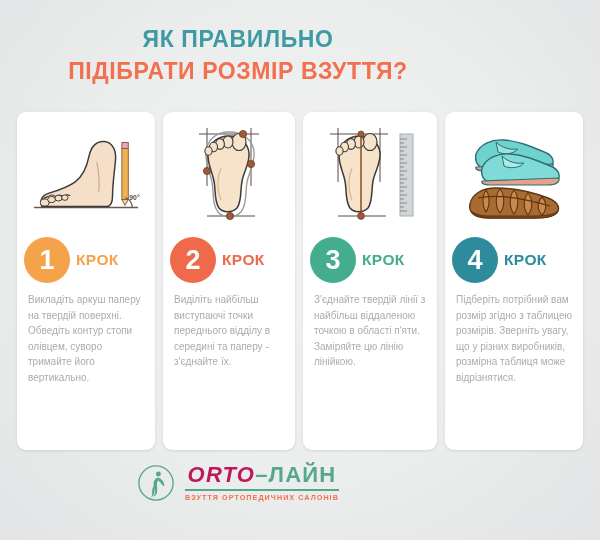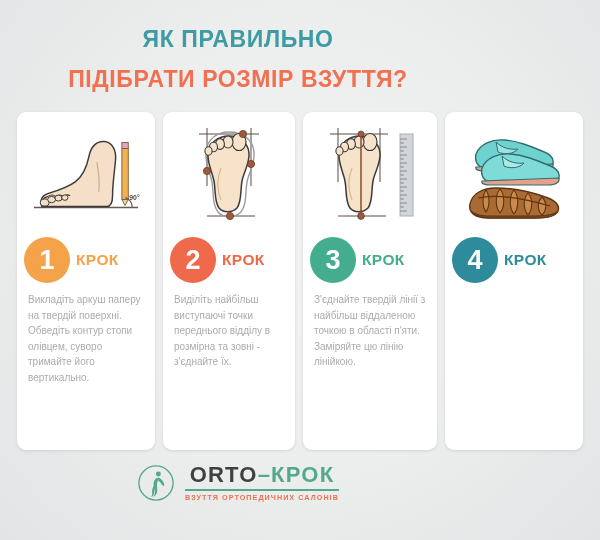--- a/index.html
+++ b/index.html
@@ -32,21 +32,21 @@
     letter-spacing: 0.6px;
     color: #3e9aa3;
     display: block;
   }
   .title-line2 {
     font-size: 23px;
     font-weight: bold;
     letter-spacing: 0.6px;
     color: #f2704f;
     display: block;
-    margin-top: 13px;
+    margin-top: 5px;
   }
 
   
   .cards {
     position: absolute;
     top: 112px;
     left: 17px;
     width: 566px;
     display: flex;
     gap: 8px;
@@ -127,21 +127,21 @@
     display: flex;
     flex-direction: column;
     align-items: center;
   }
   .logo-word {
     font-size: 22px;
     font-weight: bold;
     letter-spacing: 1.2px;
     line-height: 1;
   }
-  .logo-word .o1 { color: #404040; }
+  .logo-word .o1 { color: #be185d; font-style: italic; }
   .logo-word .o2 { color: #54a98c; }
   .logo-rule {
     width: 100%;
     height: 2px;
     background: #54a98c;
     margin: 3px 0 2px 0;
   }
   .logo-tagline {
     font-size: 7.2px;
     font-weight: bold;
@@ -218,21 +218,21 @@
           <circle cx="66" cy="10" r="3.6" fill="#9e5a3c" stroke="#6b3a22" stroke-width="0.8"></circle>
           <circle cx="74" cy="40" r="3.6" fill="#9e5a3c" stroke="#6b3a22" stroke-width="0.8"></circle>
           <circle cx="30" cy="47" r="3.6" fill="#9e5a3c" stroke="#6b3a22" stroke-width="0.8"></circle>
           <circle cx="53" cy="92" r="3.6" fill="#9e5a3c" stroke="#6b3a22" stroke-width="0.8"></circle>
         </svg>
       </div>
       <div class="step-row">
         <div class="step-circle" style="background:#ef6a4a">2</div>
         <div class="step-word" style="color:#ef6a4a">КРОК</div>
       </div>
-      <div class="body-text">Виділіть найбільш виступаючі точки переднього відділу в розмірна та зовні - з'єднайте їх.</div>
+      <div class="body-text">Виділіть найбільш виступаючі точки переднього відділу в середині та паперу - з'єднайте їх.</div>
     </div>
 
     <div class="card">
       <div class="illus">
         <svg width="112" height="100" viewBox="0 0 112 100" xmlns="http://www.w3.org/2000/svg">
 
           <line x1="16" y1="10" x2="74" y2="10" stroke="#5a4a42" stroke-width="1"></line>
           <line x1="24" y1="4" x2="24" y2="58" stroke="#5a4a42" stroke-width="1"></line>
           <line x1="66" y1="4" x2="66" y2="58" stroke="#5a4a42" stroke-width="1"></line>
           <line x1="24" y1="92" x2="72" y2="92" stroke="#5a4a42" stroke-width="1"></line>
@@ -302,35 +302,36 @@
             <path d="M72 69 C77 75 77 85 72 91 C67 85 67 75 72 69 Z"></path>
             <path d="M86 73 C91 78 91 86 86 91 C81 86 81 78 86 73 Z"></path>
           </g>
           <path d="M22 74 C40 70 66 74 94 82" fill="none" stroke="#5d3512" stroke-width="1.2"></path>
         </svg>
       </div>
       <div class="step-row">
         <div class="step-circle" style="background:#2e8b9c">4</div>
         <div class="step-word" style="color:#2e8b9c">КРОК</div>
       </div>
+      <div class="body-text">Підберіть потрібний вам розмір згідно з таблицею розмірів. Зверніть увагу, що у різних виробників, розмірна таблиця може відрізнятися.</div>
     </div>
 
   </div>
 
   <div class="footer">
     <svg class="logo-mark" viewBox="0 0 40 40" xmlns="http://www.w3.org/2000/svg">
       <circle cx="20" cy="20" r="18" fill="none" stroke="#54a98c" stroke-width="1.4"></circle>
       <circle cx="22.5" cy="10.5" r="2.6" fill="#54a98c"></circle>
       <path d="M22 14 C25 15 27 17 28 20 C28.6 22 27 23 26 21.5 C25 20 24 18.5 22.5 18 Z" fill="#54a98c"></path>
       <path d="M21 14.5 C18.5 16 17 19 17.5 22 C18 25 19 27 19 30 C19 32 18 33.5 17 34.5 C19 34 20.5 32.5 21 30 C21.6 27 21 24.5 21 22 C21 19 22 17 23 15.5 Z" fill="#54a98c"></path>
       <path d="M18.5 22 C16.5 24 15.5 27 16 30.5 C16.3 32.5 15.5 33.8 14.5 34.8 C16.8 34.4 18 32.6 18.2 30 C18.4 27 18.8 24.5 19.6 23 Z" fill="#54a98c"></path>
       <path d="M24 16.5 C26 18 27.5 20 28 22.5" fill="none" stroke="#54a98c" stroke-width="1.6" stroke-linecap="round"></path>
     </svg>
     <div class="logo-text">
       <div class="logo-word">
-        <span class="o1">ORTO</span><span class="o2">–КРОК</span>
+        <span class="o1">ORTO</span><span class="o2">–ЛАЙН</span>
       </div>
       <div class="logo-rule"></div>
       <div class="logo-tagline">ВЗУТТЯ ОРТОПЕДИЧНИХ САЛОНІВ</div>
     </div>
   </div>
 
 </div>
 
 </body></html>

